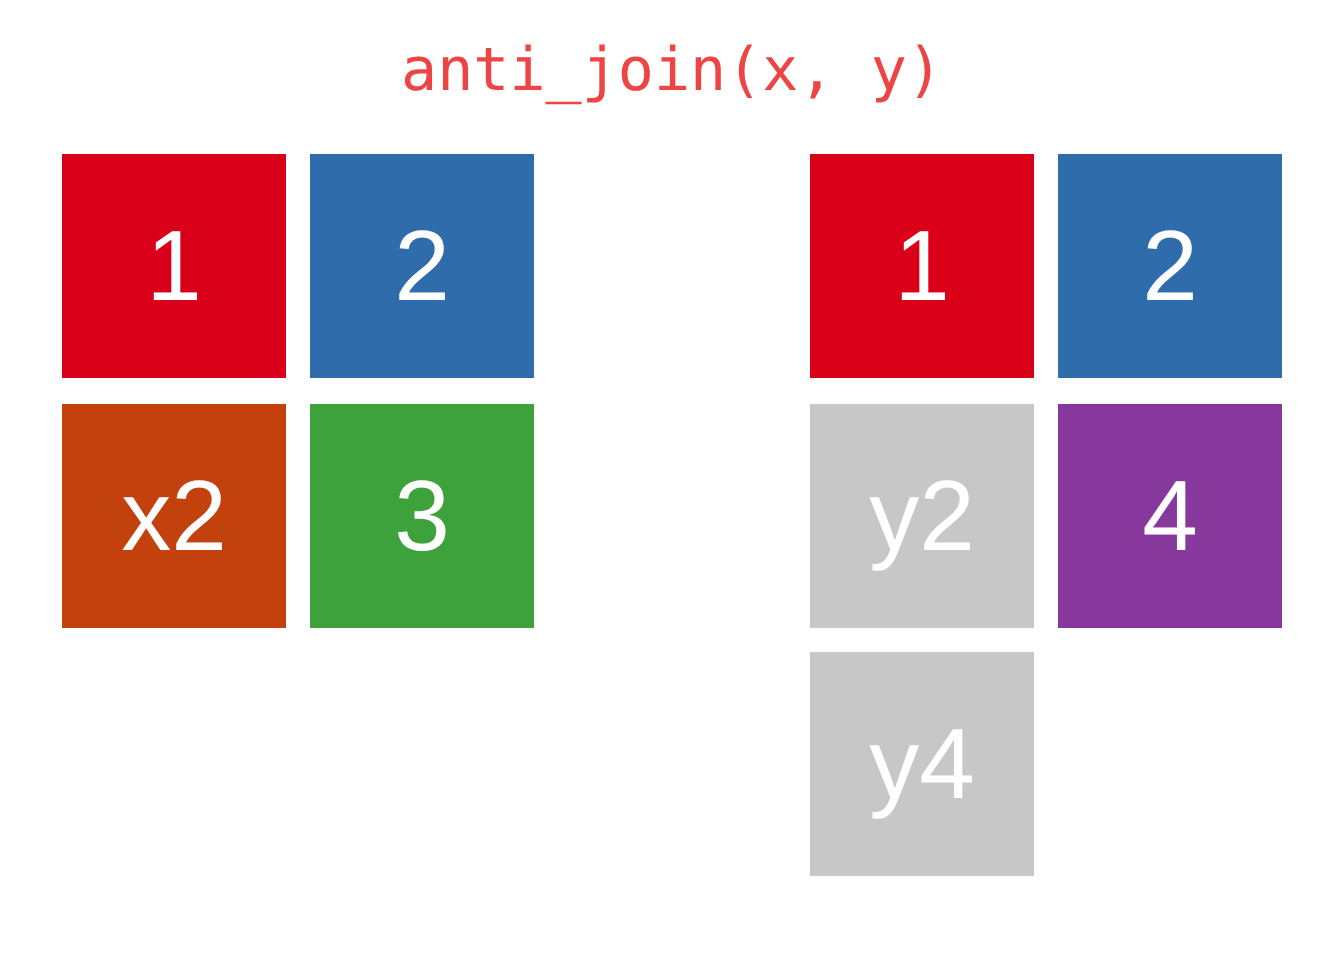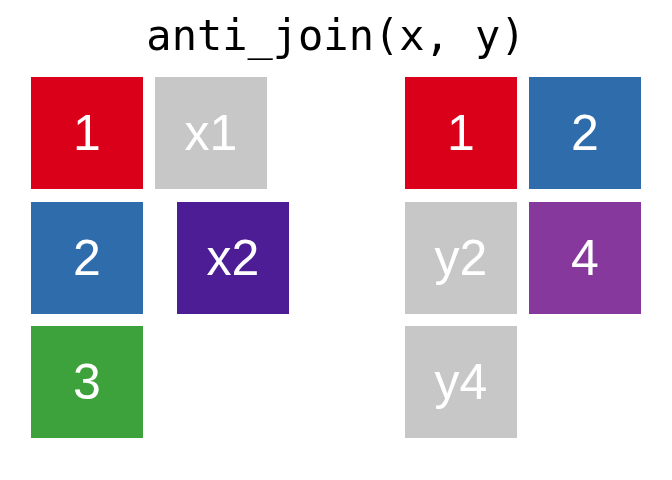--- a/index.html
+++ b/index.html
@@ -11,23 +11,23 @@
     overflow: hidden;
     font-family: "Liberation Sans", sans-serif;
   }
   .title {
     position: absolute;
     top: 16px;
     left: 0;
     width: 100%;
     text-align: center;
     font-family: "DejaVu Sans Mono", monospace;
-    font-size: 42px;
+    font-size: 30px;
     line-height: 40px;
-    color: #000000;
+    color: #ef4444;
     white-space: pre;
   }
   .jtable {
     position: absolute;
     display: grid;
     grid-template-columns: 112px 112px;
     grid-template-rows: repeat(3, 112px);
     column-gap: 12px;
     row-gap: 12.5px;
   }
@@ -47,24 +47,23 @@
 </style>
 </head>
 <body>
 
 <div class="canvas">
 
   <div class="title">anti_join(x, y)</div>
 
   <div class="jtable table-x">
     <div class="cell" style="background-color: rgb(219, 0, 26);">1</div>
-    <div class="cell" style="background-color: rgb(199, 199, 199);">x1</div>
 
     <div class="cell" style="background-color: rgb(46, 108, 172);">2</div>
-    <div class="cell" style="background-color: #4c1d95; margin-left: 22px;">x2</div>
+    <div class="cell" style="background-color: #c2410c;">x2</div>
 
     <div class="cell" style="background-color: rgb(62, 162, 60);">3</div>
   </div>
 
   <div class="jtable table-y">
     <div class="cell" style="background-color: rgb(219, 0, 26);">1</div>
 
     <div class="cell" style="background-color: rgb(46, 108, 172);">2</div>
     <div class="cell" style="background-color: rgb(199, 199, 199);">y2</div>
 

